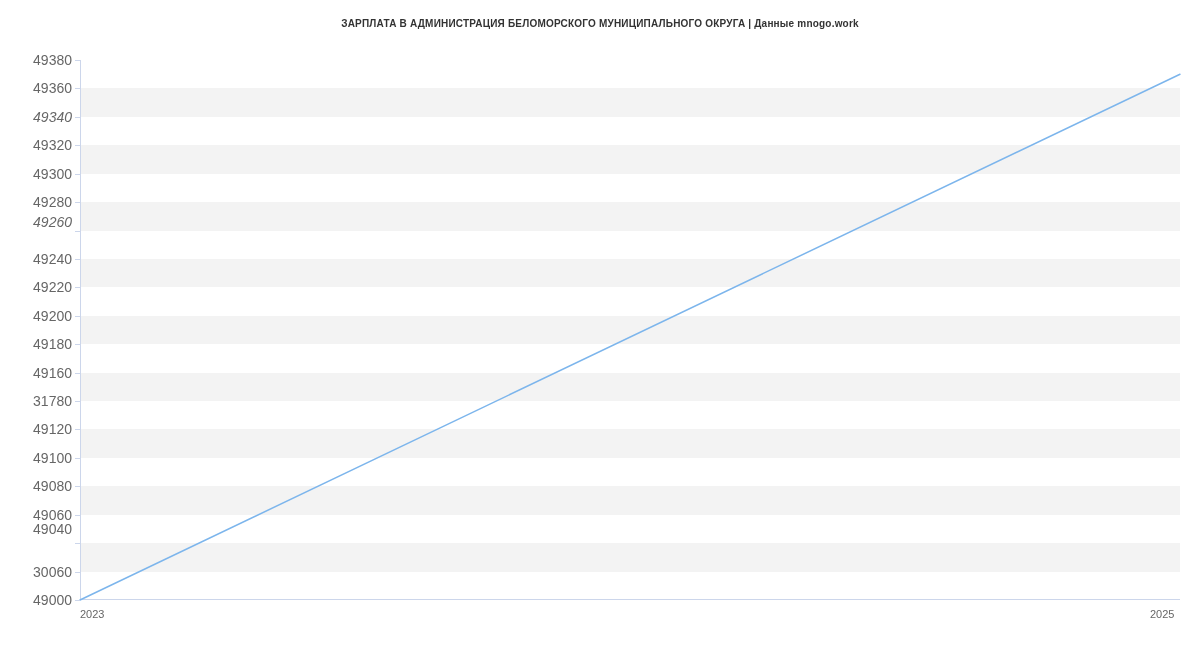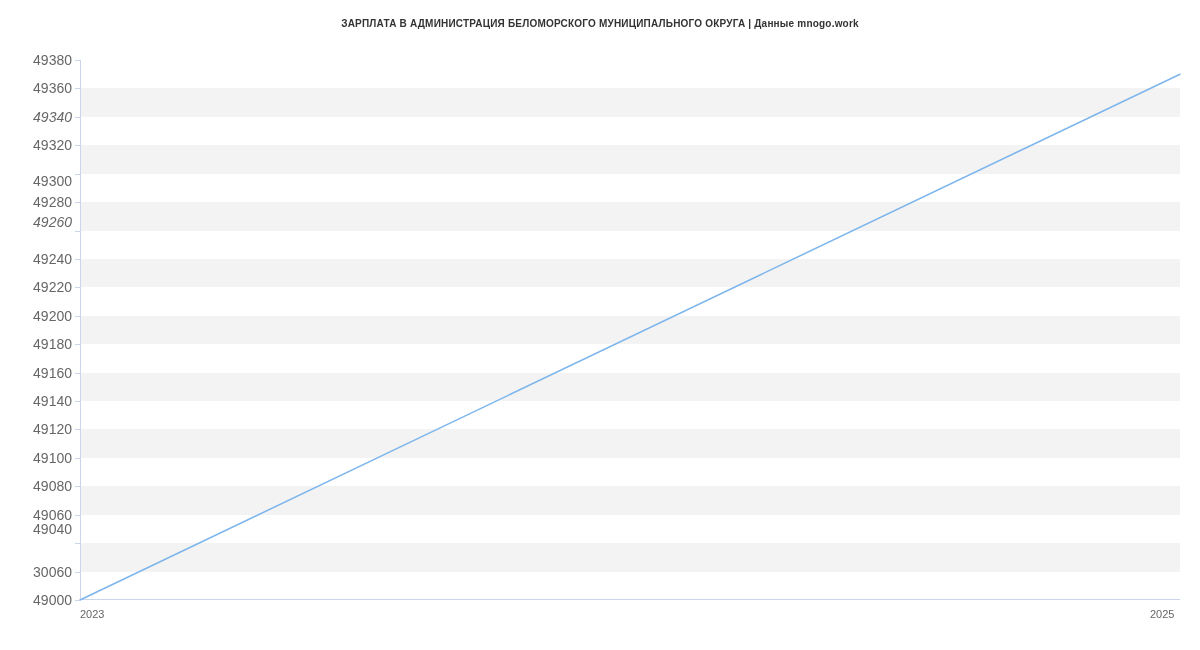--- a/index.html
+++ b/index.html
@@ -122,37 +122,37 @@
       <div class="ytick" style="top: 469px;">49040</div>
       <div class="ytick-mark" style="top: 483.158px;"></div>
       <div class="ytick" style="top: 454.737px;">49060</div>
       <div class="ytick-mark" style="top: 454.737px;"></div>
       <div class="ytick" style="top: 426.316px;">49080</div>
       <div class="ytick-mark" style="top: 426.316px;"></div>
       <div class="ytick" style="top: 397.895px;">49100</div>
       <div class="ytick-mark" style="top: 397.895px;"></div>
       <div class="ytick" style="top: 369.474px;">49120</div>
       <div class="ytick-mark" style="top: 369.474px;"></div>
-      <div class="ytick" style="top: 341.053px;">49140</div>
+      <div class="ytick" style="top: 341.053px;">31780</div>
       <div class="ytick-mark" style="top: 341.053px;"></div>
       <div class="ytick" style="top: 312.632px;">49160</div>
       <div class="ytick-mark" style="top: 312.632px;"></div>
       <div class="ytick" style="top: 284.211px;">49180</div>
       <div class="ytick-mark" style="top: 284.211px;"></div>
       <div class="ytick" style="top: 255.789px;">49200</div>
       <div class="ytick-mark" style="top: 255.789px;"></div>
       <div class="ytick" style="top: 227.368px;">49220</div>
       <div class="ytick-mark" style="top: 227.368px;"></div>
       <div class="ytick" style="top: 198.947px;">49240</div>
       <div class="ytick-mark" style="top: 198.947px;"></div>
       <div class="ytick" style="top: 162px; font-style: italic;">49260</div>
       <div class="ytick-mark" style="top: 170.526px;"></div>
       <div class="ytick" style="top: 142.105px;">49280</div>
       <div class="ytick-mark" style="top: 142.105px;"></div>
-      <div class="ytick" style="top: 113.684px; margin-top: 7px;">49300</div>
+      <div class="ytick" style="top: 113.684px;">49300</div>
       <div class="ytick-mark" style="top: 113.684px;"></div>
       <div class="ytick" style="top: 85.2632px; margin-left: 42px;">49320</div>
       <div class="ytick-mark" style="top: 85.2632px;"></div>
       <div class="ytick" style="top: 56.8421px; font-style: italic;">49340</div>
       <div class="ytick-mark" style="top: 56.8421px;"></div>
       <div class="ytick" style="top: 28.4211px;">49360</div>
       <div class="ytick-mark" style="top: 28.4211px;"></div>
       <div class="ytick" style="top: 0px;">49380</div>
       <div class="ytick-mark" style="top: 0px;"></div>
       <div class="xtick" style="left: 0px;">2023</div>

